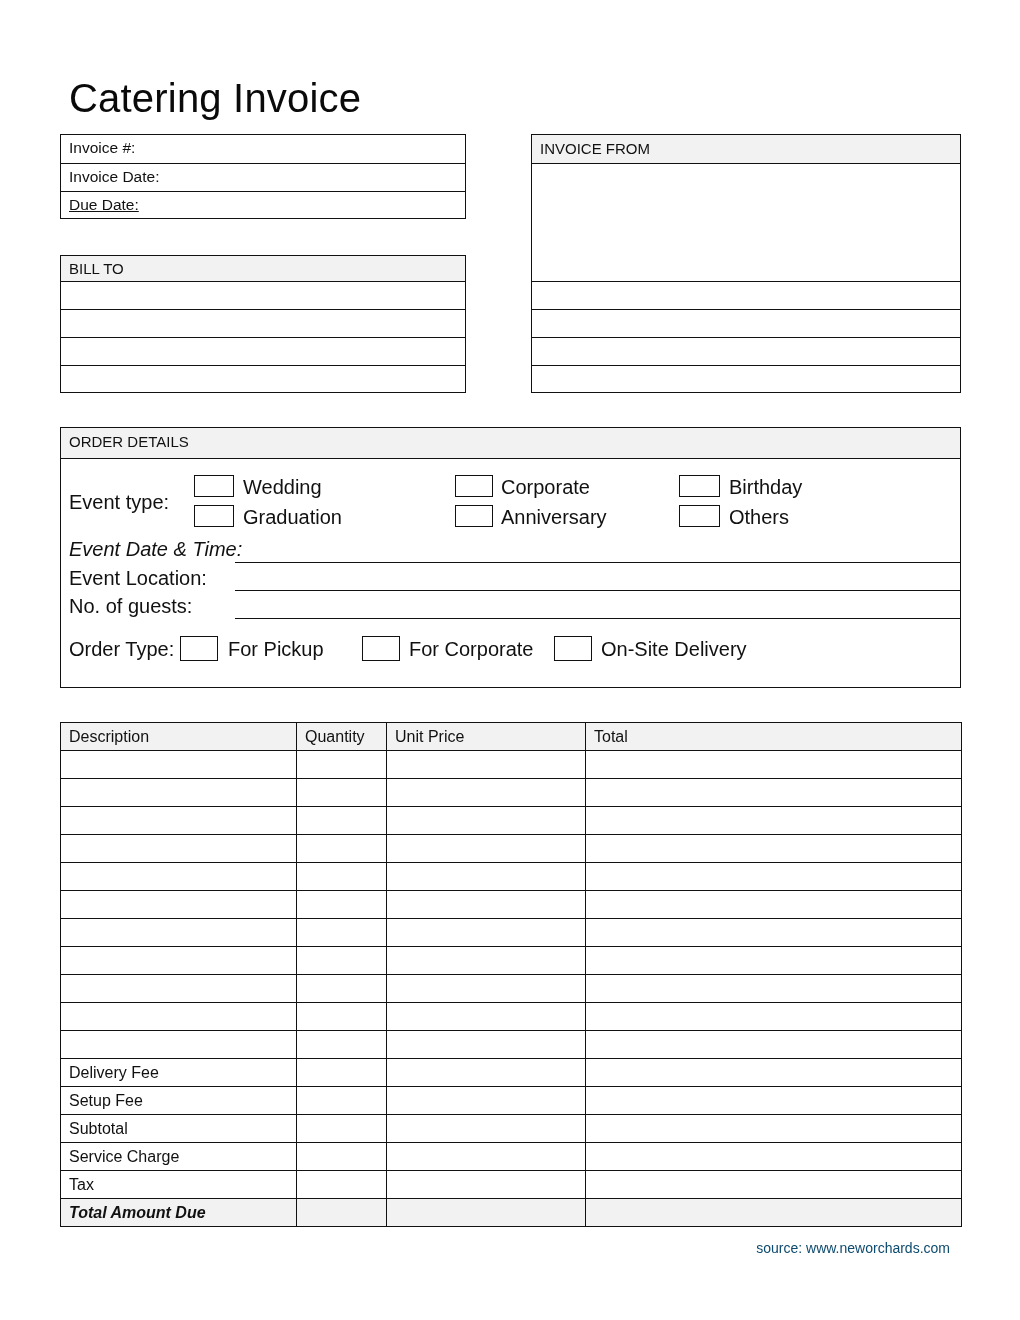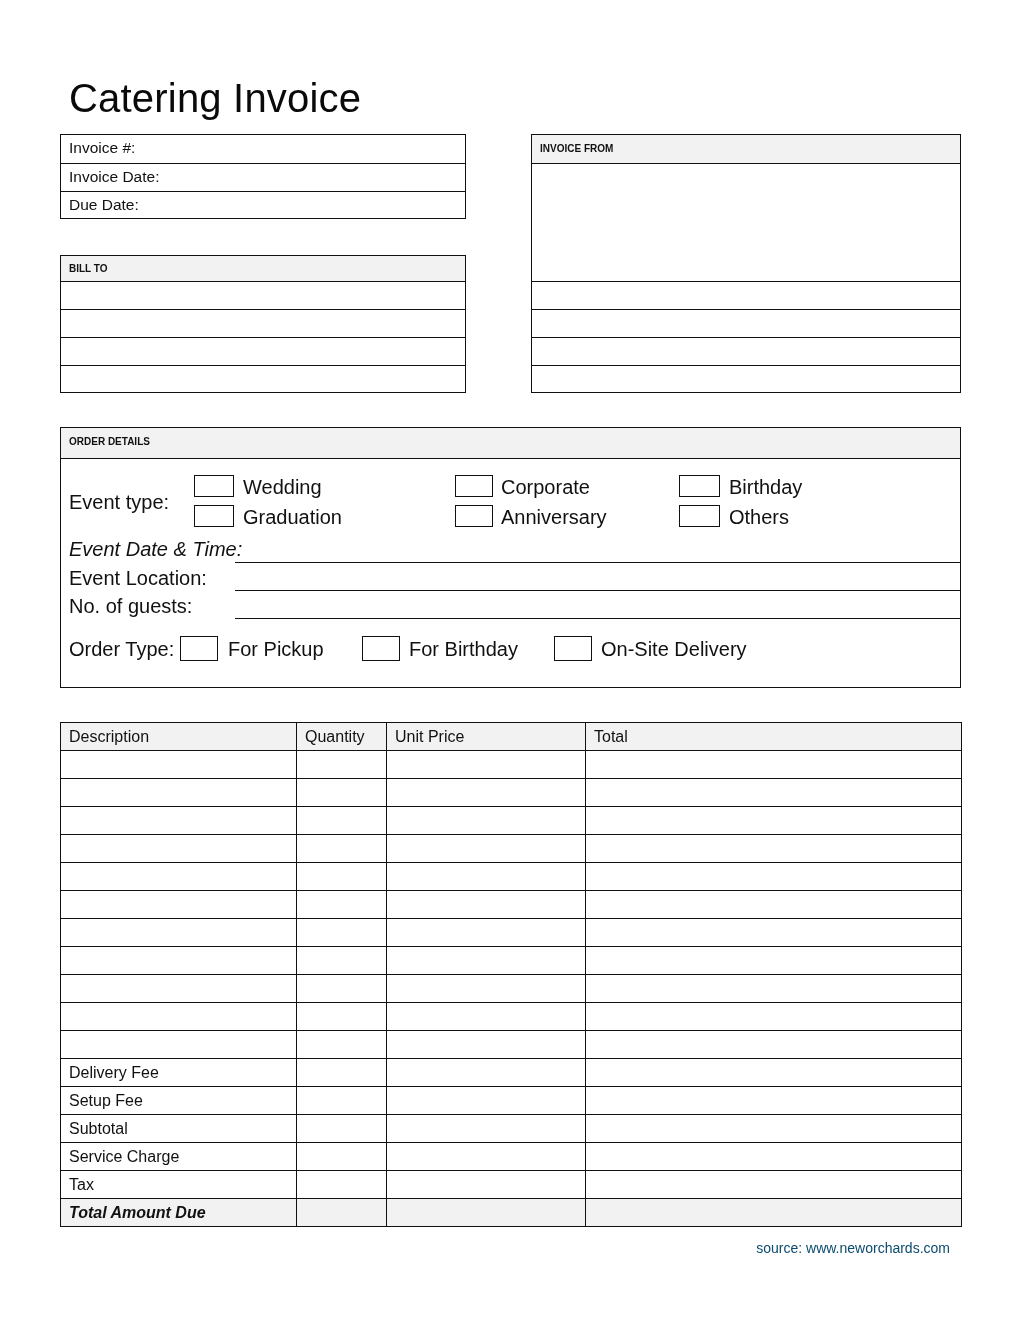--- a/index.html
+++ b/index.html
@@ -14,21 +14,21 @@
       color: #0a0a0a; letter-spacing: 0.2px;
     }
     .box { border: 1.5px solid #111; background: #fff; }
     .row {
       position: absolute; left: 0; right: 0; box-sizing: border-box;
       border-top: 1.5px solid #111;
       font-size: 15.5px; padding-left: 8px; line-height: 26px;
     }
     .row.first { border-top: none; }
     .hdr {
-      background: #f2f2f2; font-weight: bold; font-size: 10px;
+      background: #f2f2f2; font-weight: normal; font-size: 15px;
       padding-left: 8px; line-height: 27px;
     }
     .lbl { font-size: 20px; line-height: 22px; white-space: nowrap; }
     .cb { border: 1.5px solid #111; background: #fff; }
     .uline { border-top: 1.5px solid #111; }
     table.items {
       position: absolute; left: 60px; top: 722px; width: 901px;
       border-collapse: collapse; table-layout: fixed;
     }
     table.items td, table.items th {
@@ -48,21 +48,21 @@
 
 <div class="abs title">Catering Invoice</div>
 
 <div class="abs box" style="left:60px; top:134px; width:406px; height:85px;">
   <div class="row first" style="top:0; height:28px;">
     <span>Invoice #:</span>
   </div>
   <div class="row" style="top:28px; height:28px;">
     <span>Invoice Date:</span>
   </div>
-  <div class="row" style="top:56px; height:18px;">
+  <div class="row" style="top:56px; height:18px;text-decoration:underline;">
     <span>Due Date:</span>
   </div>
 </div>
 
 <div class="abs box" style="left:60px; top:255px; width:406px; height:138px;">
   <div class="row first hdr" style="top:0; height:25px; line-height:25px;">BILL TO</div>
   <div class="row" style="top:25px; height:28px;"></div>
   <div class="row" style="top:53px; height:28px;"></div>
   <div class="row" style="top:81px; height:28px;"></div>
   <div class="row" style="top:109px; height:28px;"></div>
@@ -105,21 +105,21 @@
 <div class="abs lbl" style="left:69px; top:567px;">Event Location:</div>
 <div class="abs uline" style="left:235px; top:590px; width:725px; height:0;"></div>
 
 <div class="abs lbl" style="left:69px; top:595px;">No. of guests:</div>
 <div class="abs uline" style="left:235px; top:618px; width:725px; height:0;"></div>
 
 <div class="abs lbl" style="left:69px; top:638px;">Order Type:</div>
 <div class="abs cb" style="left:180px; top:636px; width:38px; height:25px;"></div>
 <div class="abs lbl" style="left:228px; top:638px;">For Pickup</div>
 <div class="abs cb" style="left:362px; top:636px; width:38px; height:25px;"></div>
-<div class="abs lbl" style="left:409px; top:638px;">For Birthday</div>
+<div class="abs lbl" style="left:409px; top:638px;">For Corporate</div>
 <div class="abs cb" style="left:554px; top:636px; width:38px; height:25px;"></div>
 <div class="abs lbl" style="left:601px; top:638px;">On-Site Delivery</div>
 
 <table class="items">
   <colgroup>
     <col style="width:236px">
       <col style="width:90px">
       <col style="width:199px">
       <col style="width:376px">
   </colgroup>

